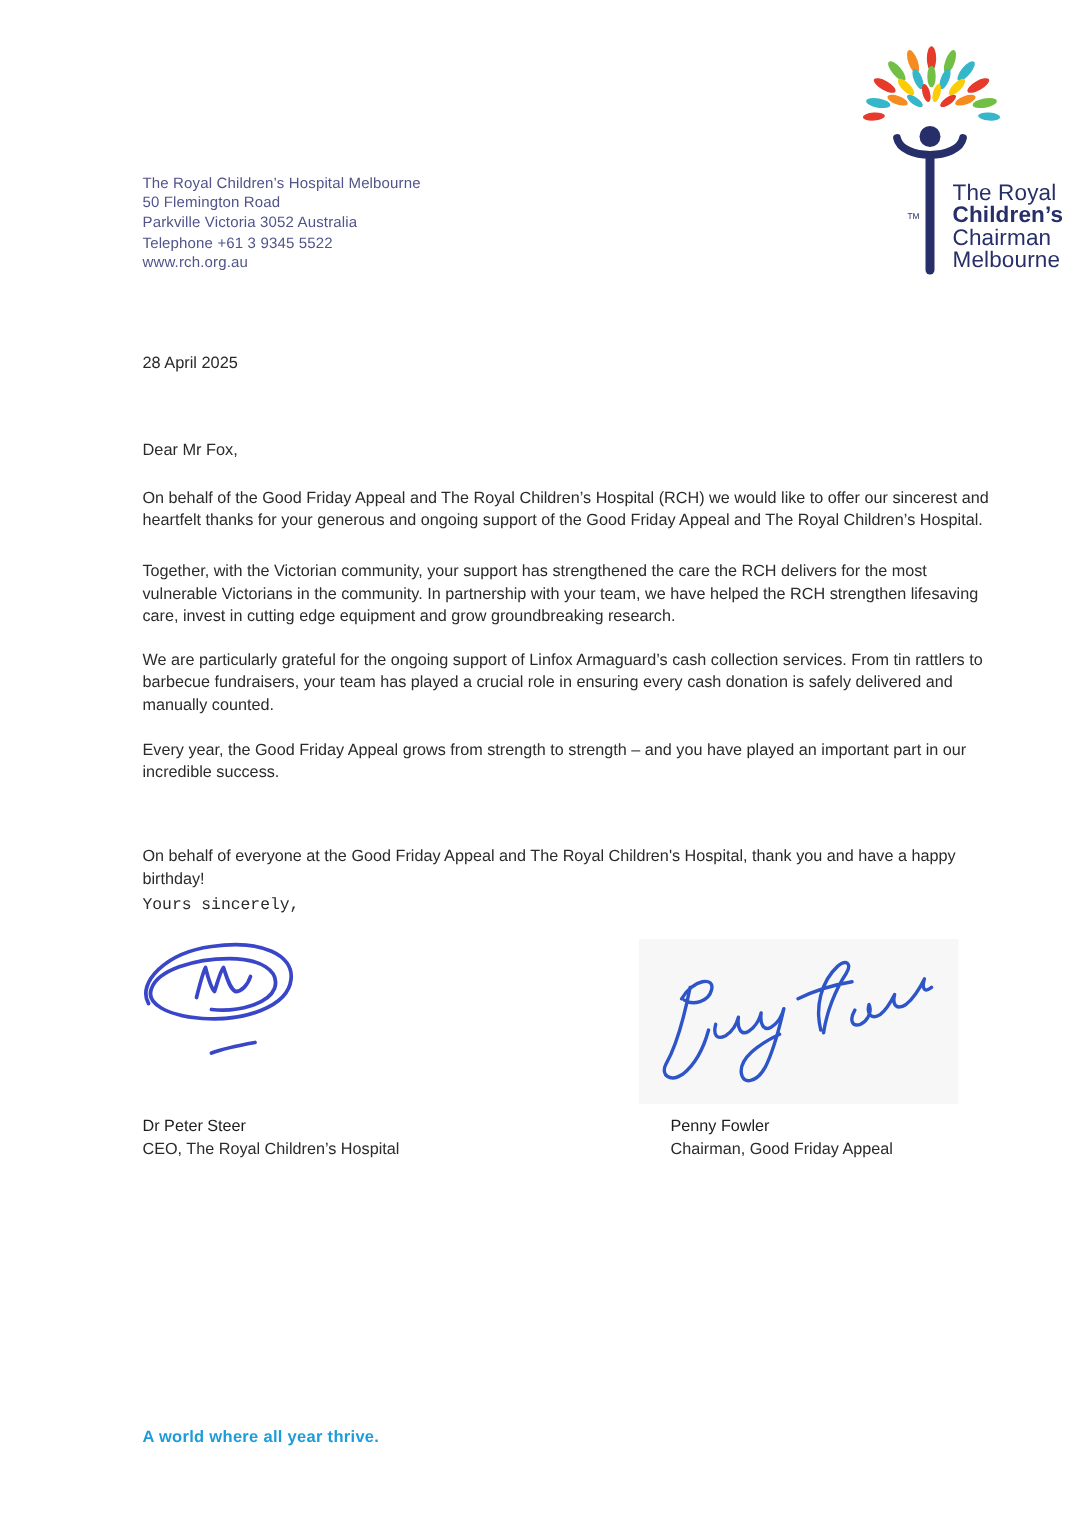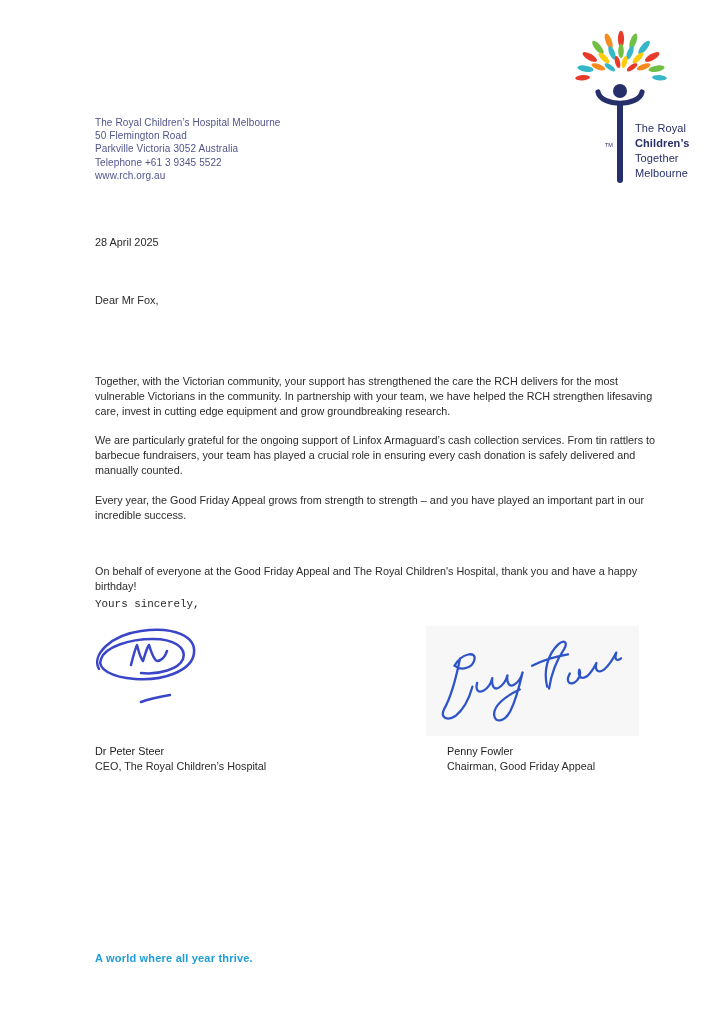--- a/index.html
+++ b/index.html
@@ -5,21 +5,21 @@
   html,body{margin:0;padding:0;background:#ffffff;}
   .page{
     position:relative;width:722px;height:1008px;background:#ffffff;overflow:hidden;
     font-family:"Liberation Sans","DejaVu Sans",sans-serif;color:#2a2a2a;margin-left:27px;
   }
   .abs{position:absolute;}
   .pre{white-space:pre;}
   
   .addr{left:68px;top:116px;font-size:10px;line-height:13.2px;color:#51548b;letter-spacing:.1px;}
   .logo-svg{left:527px;top:27px;}
-  .logo-text{left:608px;top:121px;font-size:11px;line-height:15.1px;color:#272e68;letter-spacing:.1px;}
+  .logo-text{left:608px;top:121px;font-size:15px;line-height:15.1px;color:#272e68;letter-spacing:.1px;}
   .logo-text span{display:block;}
   .logo-text .bold-line{font-weight:700;text-align:right;}
   .tm{left:578px;top:142px;font-size:5.5px;color:#272e68;}
   
   .date{left:68px;top:236px;font-size:10.9px;}
   .salutation{left:68px;top:294px;font-size:10.9px;}
   .para{left:68px;font-size:10.8px;line-height:15.1px;color:#2b2b2b;}
   .p1{top:325px}.p2{top:374px}.p3{top:433px}.p4{top:493px}.p5{top:564px}
   .closing{left:68px;top:598px;font-size:10.9px;font-family:Liberation Mono, monospace;}
   
@@ -74,27 +74,29 @@
 
     <circle cx="66" cy="64" r="7" fill="#262f69"></circle>
     <path d="M44,65 C47,80 85,80 88,65" fill="none" stroke="#262f69" stroke-width="5.2" stroke-linecap="round"></path>
     <path d="M66,78 L66,153" fill="none" stroke="#262f69" stroke-width="6" stroke-linecap="round"></path>
   </svg>
 
   <div class="abs tm">TM</div>
   <div class="abs logo-text">
     <span>The Royal</span>
     <span class="bold-line">Children’s</span>
-    <span>Together</span>
+    <span>Chairman</span>
     <span>Melbourne</span>
   </div>
 
   <div class="abs date">28 April 2025</div>
   <div class="abs salutation">Dear Mr Fox,</div>
 
+  <div class="abs para pre p1">On behalf of the Good Friday Appeal and The Royal Children’s Hospital (RCH) we would like to offer our sincerest and
+heartfelt thanks for your generous and ongoing support of the Good Friday Appeal and The Royal Children’s Hospital.</div>
   <div class="abs para pre p2">Together, with the Victorian community, your support has strengthened the care the RCH delivers for the most
 vulnerable Victorians in the community. In partnership with your team, we have helped the RCH strengthen lifesaving
 care, invest in cutting edge equipment and grow groundbreaking research.</div>
   <div class="abs para pre p3">We are particularly grateful for the ongoing support of Linfox Armaguard’s cash collection services. From tin rattlers to
 barbecue fundraisers, your team has played a crucial role in ensuring every cash donation is safely delivered and
 manually counted.</div>
   <div class="abs para pre p4">Every year, the Good Friday Appeal grows from strength to strength – and you have played an important part in our
 incredible success.</div>
   <div class="abs para pre p5">On behalf of everyone at the Good Friday Appeal and The Royal Children's Hospital, thank you and have a happy
 birthday!</div>

